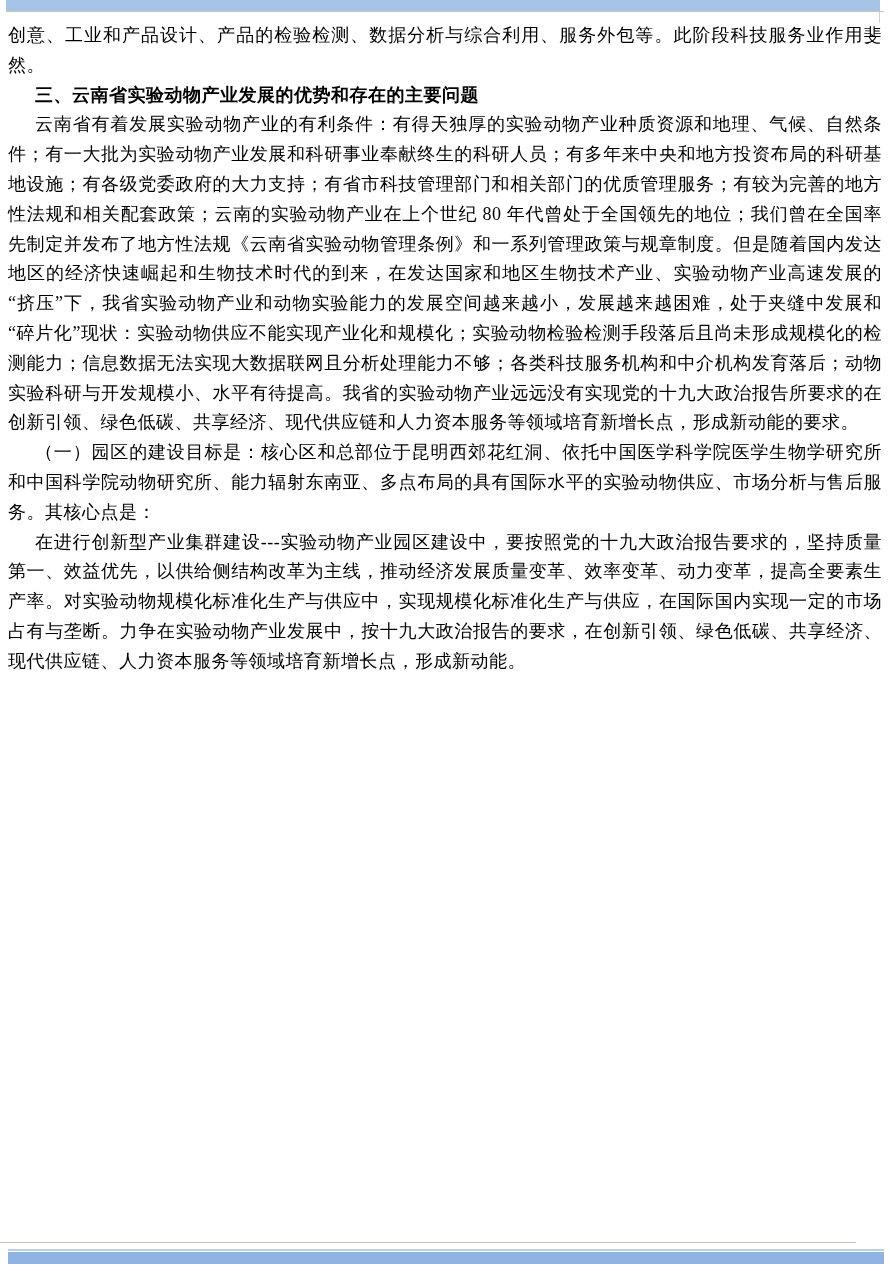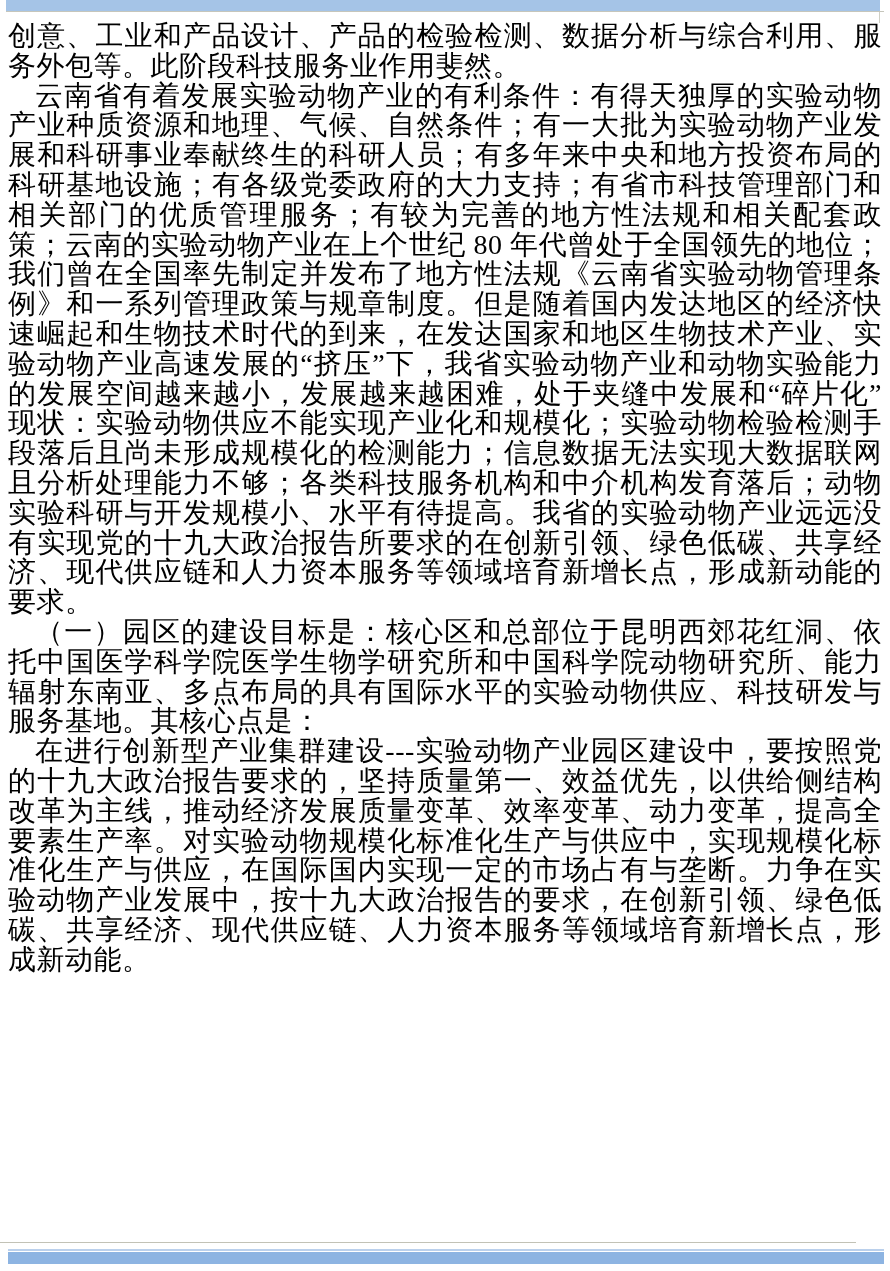--- a/index.html
+++ b/index.html
@@ -36,21 +36,21 @@
     width: 1px;
     height: 11px;
     background: #cfcfc5;
   }
   
   .doc {
     position: absolute;
     left: 8px;
     top: 21px;
     width: 874px;
-    font-size: 28px;
+    font-size: 18px;
     line-height: 29.8px;
     text-align: justify;
     text-justify: inter-ideograph;
     letter-spacing: 0.5px;
   }
   .doc p { margin: 0; text-indent: 27px; }
   .doc p.noindent { text-indent: 0; }
   .doc p.heading { font-weight: bold; }
   
   .bottom-rule {
@@ -80,20 +80,21 @@
 </style>
 </head>
 <body style="background: rgb(255, 255, 255); color: rgb(0, 0, 0);">
 
 <div class="top-bar" style="background: rgb(165, 196, 231);"></div>
 <div class="top-bar-rule"></div>
 <div class="top-bar-tick"></div>
 
 <div class="doc">
     <p class="noindent">创意、工业和产品设计、产品的检验检测、数据分析与综合利用、服务外包等。此阶段科技服务业作用斐然。</p>
+    <p class="heading ">三、云南省实验动物产业发展的优势和存在的主要问题</p>
     <p class="">云南省有着发展实验动物产业的有利条件：有得天独厚的实验动物产业种质资源和地理、气候、自然条件；有一大批为实验动物产业发展和科研事业奉献终生的科研人员；有多年来中央和地方投资布局的科研基地设施；有各级党委政府的大力支持；有省市科技管理部门和相关部门的优质管理服务；有较为完善的地方性法规和相关配套政策；云南的实验动物产业在上个世纪 80 年代曾处于全国领先的地位；我们曾在全国率先制定并发布了地方性法规《云南省实验动物管理条例》和一系列管理政策与规章制度。但是随着国内发达地区的经济快速崛起和生物技术时代的到来，在发达国家和地区生物技术产业、实验动物产业高速发展的“挤压”下，我省实验动物产业和动物实验能力的发展空间越来越小，发展越来越困难，处于夹缝中发展和“碎片化”现状：实验动物供应不能实现产业化和规模化；实验动物检验检测手段落后且尚未形成规模化的检测能力；信息数据无法实现大数据联网且分析处理能力不够；各类科技服务机构和中介机构发育落后；动物实验科研与开发规模小、水平有待提高。我省的实验动物产业远远没有实现党的十九大政治报告所要求的在创新引领、绿色低碳、共享经济、现代供应链和人力资本服务等领域培育新增长点，形成新动能的要求。</p>
-    <p class="">（一）园区的建设目标是：核心区和总部位于昆明西郊花红洞、依托中国医学科学院医学生物学研究所和中国科学院动物研究所、能力辐射东南亚、多点布局的具有国际水平的实验动物供应、科技研发与服务基地。其核心点是：</p>
+    <p class="">（一）园区的建设目标是：核心区和总部位于昆明西郊花红洞、依托中国医学科学院医学生物学研究所和中国科学院动物研究所、能力辐射东南亚、多点布局的具有国际水平的实验动物供应、市场分析与售后服务。其核心点是：</p>
     <p class="">在进行创新型产业集群建设---实验动物产业园区建设中，要按照党的十九大政治报告要求的，坚持质量第一、效益优先，以供给侧结构改革为主线，推动经济发展质量变革、效率变革、动力变革，提高全要素生产率。对实验动物规模化标准化生产与供应中，实现规模化标准化生产与供应，在国际国内实现一定的市场占有与垄断。力争在实验动物产业发展中，按十九大政治报告的要求，在创新引领、绿色低碳、共享经济、现代供应链、人力资本服务等领域培育新增长点，形成新动能。</p>
   </div>
 
 <div class="bottom-rule"></div>
 <div class="bottom-blue-hairline"></div>
 <div class="bottom-bar" style="background: rgb(141, 180, 226);"></div>
 
 </body></html>

